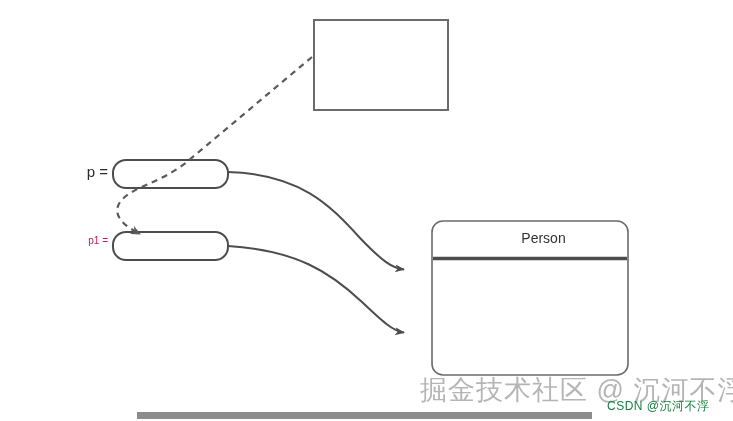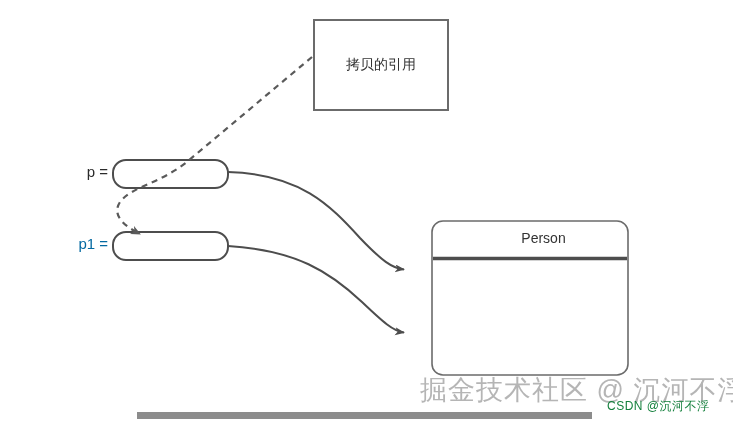--- a/index.html
+++ b/index.html
@@ -34,22 +34,22 @@
     width: 44px;
     text-align: right;
     font-size: 15px;
     color: #2b2b2b;
   }
   #label-p1 {
     left: 54px;
     top: 235px;
     width: 54px;
     text-align: right;
-    font-size: 15px;
-    color: #0369a1;
+    font-size: 10px;
+    color: #be185d;
   }
   #label-copy-ref {
     left: 314px;
     top: 56px;
     width: 134px;
     text-align: center;
     font-size: 14px;
     color: #333333;
   }
   #label-person {
@@ -110,21 +110,20 @@
 
     <path d="M312,57 L188,161 C160,184 132,186 120,202 C112,214 122,225 140,234" fill="none" stroke="#5a5a5a" stroke-width="2.2" stroke-dasharray="6 5" marker-end="url(#arrow-dashed)"></path>
 
     <rect x="137" y="412" width="455" height="7" fill="#8c8c8c"></rect>
   </svg>
 
   <div class="node-text" id="label-p">p =</div>
 
   <div class="node-text" id="label-p1">p1 =</div>
 
-  <div class="node-text" id="label-copy-ref">拷贝的引用</div>
 
   <div class="node-text" id="label-person">Person</div>
 
   <div id="watermark-main">掘金技术社区 @ 沉河不浮</div>
 
   <div id="watermark-csdn">CSDN @沉河不浮</div>
 
 </div>
 
 </body></html>

